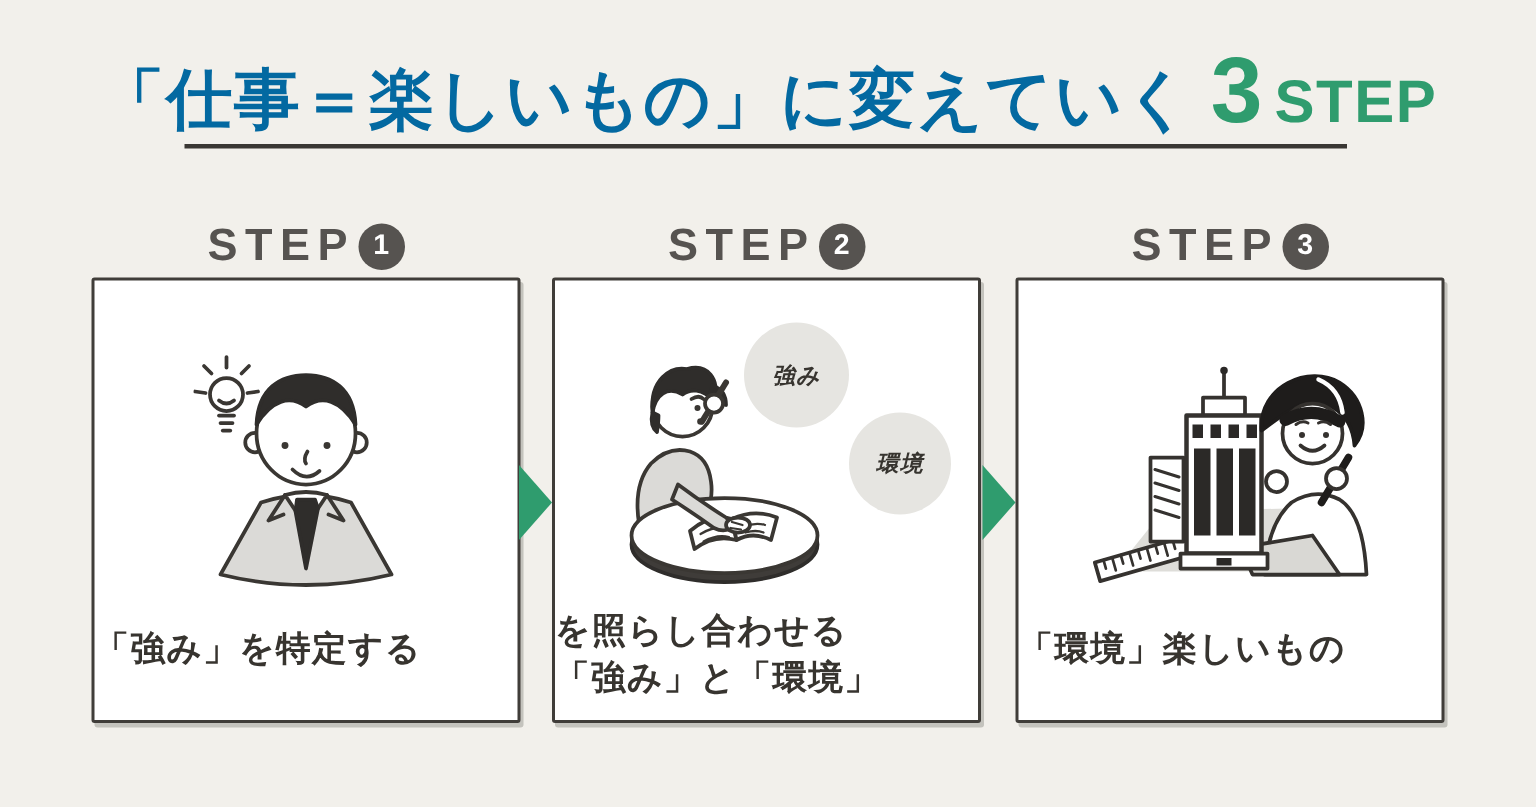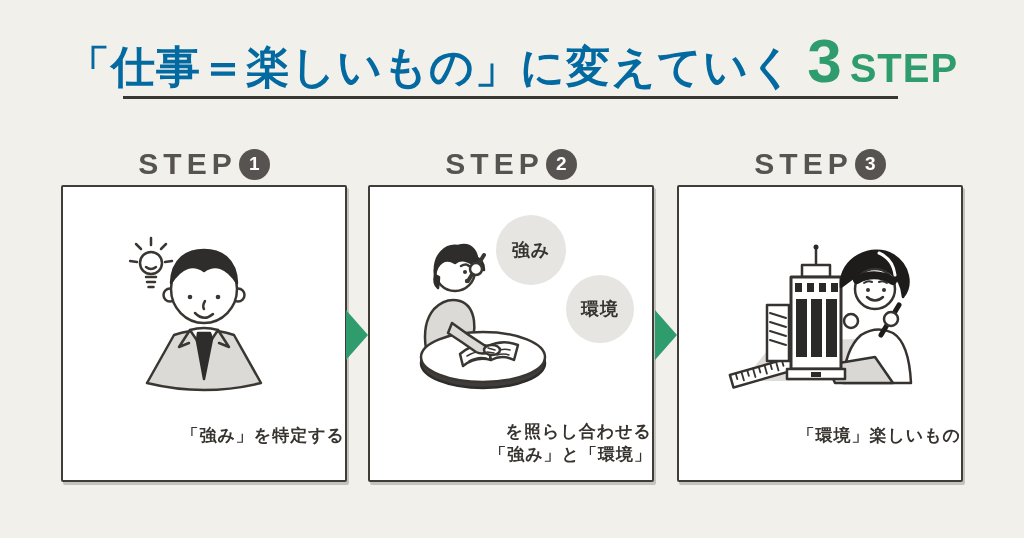--- a/index.html
+++ b/index.html
@@ -43,22 +43,22 @@
     background:#565350;color:#ffffff;
     display:inline-flex;align-items:center;justify-content:center;
     font-size:19px;font-weight:800;letter-spacing:0;margin-left:2px;
   }
   .box{
     position:relative;width:282px;height:293px;
     background:#ffffff;border:2px solid #403d39;border-radius:2px;
     box-shadow:2px 3px 0 rgba(60,58,52,.25);
   }
   .caption{
-    position:absolute;left:0;right:0;text-align:right;
-    font-weight:800;color:#37342f;font-size:17px;line-height:1.34;
+    position:absolute;left:0;right:0;text-align:left;
+    font-weight:800;color:#37342f;font-size:23px;line-height:1.34;
     letter-spacing:1px;
   }
   .caption.single{bottom:32px}
   .caption.double{bottom:13px}
   .caption span{display:block}
   
   .arrow{
     position:absolute;top:310px;width:0;height:0;
     border-top:25px solid transparent;border-bottom:25px solid transparent;
     border-left:22px solid #2f9c6e;
@@ -66,21 +66,21 @@
   .arrow-1{left:346px}.arrow-2{left:655px}
   
   .illus{position:absolute;}
   .illus-1{left:66px;top:44px}
   .illus-2{left:38px;top:42px}
   .illus-3{left:44px;top:46px}
   .bubble{
     position:absolute;border-radius:50%;
     background:#e6e5e1;color:#37342f;
     display:flex;align-items:center;justify-content:center;
-    font-size:18px;font-weight:800;letter-spacing:1px;
+    font-size:15px;font-weight:800;letter-spacing:1px;font-style:italic;
   }
   .bubble-1{left:126px;top:28px;width:70px;height:70px}
   .bubble-2{left:196px;top:88px;width:68px;height:68px}
 </style>
 </head>
 <body>
 
 <div class="canvas">
 
   <div class="title-row">

